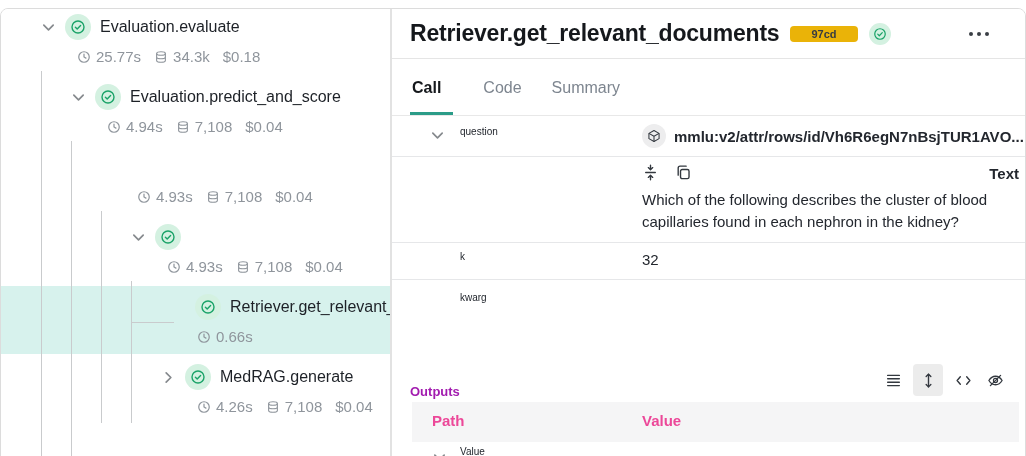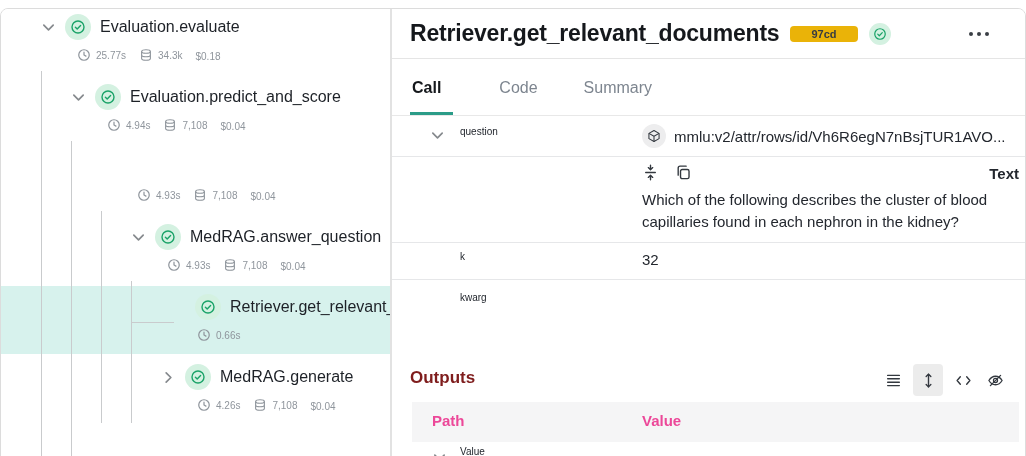--- a/index.html
+++ b/index.html
@@ -24,55 +24,55 @@
   .guide{position:absolute;width:1px;background:var(--guide);z-index:1;}
   .guide-h{position:absolute;height:1px;background:var(--guide);z-index:1;}
   .node-title{position:absolute;display:flex;align-items:center;z-index:2;white-space:nowrap;}
   .chev{width:34px;display:flex;justify-content:center;align-items:center;color:#85898d;cursor:pointer;flex:0 0 34px;}
   .chev svg{width:15px;height:15px;}
   .status{width:26px;height:26px;border-radius:50%;background:var(--mint);display:flex;align-items:center;justify-content:center;color:var(--green);flex:0 0 26px;}
   .status.sm{width:22px;height:22px;flex-basis:22px;}
   .status svg{width:16px;height:16px;}
   .status.sm svg{width:14px;height:14px;}
   .nlabel{margin-left:9px;font-size:16px;color:var(--dark);overflow:hidden;}
-  .stats{position:absolute;display:flex;align-items:flex-end;gap:13px;z-index:2;color:var(--gray);font-size:10px;white-space:nowrap;}
+  .stats{position:absolute;display:flex;align-items:flex-end;gap:13px;z-index:2;color:var(--gray);font-size:15px;white-space:nowrap;}
   .stat{display:flex;align-items:center;gap:5px;}
   .stat svg{width:14px;height:14px;}
   .hscroll{position:absolute;left:33px;top:451px;width:84px;height:4px;border-radius:2px;background:#9aa0a6;z-index:3;}
   
   .detail{position:absolute;left:390px;top:0;width:636px;height:456px;box-sizing:border-box;border-left:1px solid #e2e2e2;background:#fff;}
   .d-header{height:50px;display:flex;align-items:center;padding:0 18px;border-bottom:1px solid #e5e5e5;box-sizing:border-box;gap:11px;}
   .d-title{font-size:23px;font-weight:700;color:#15181c;letter-spacing:-0.2px;}
   .badge{background:#eab308;color:#363b42;font-size:11px;font-weight:700;padding:2px 21px;border-radius:4px;}
   .dots{margin-left:auto;margin-right:20px;display:flex;gap:4px;cursor:pointer;}
   .dots i{width:4px;height:4px;border-radius:50%;background:#3a3f45;display:block;}
-  .tabs{display:flex;gap:46px;padding:0 18px;height:57px;box-sizing:border-box;border-bottom:1px solid #e8e8e8;}
+  .tabs{display:flex;gap:30px;padding:0 18px;height:57px;box-sizing:border-box;border-bottom:1px solid #e8e8e8;}
   .tab{padding-top:20px;font-size:16px;color:var(--tabgray);cursor:pointer;box-sizing:border-box;}
   .tab.active{color:#15181c;font-weight:700;border-bottom:3px solid var(--teal);padding-left:2px;padding-right:12px;}
   .row-q{position:relative;height:40px;border-bottom:1px solid var(--line);}
   .row-q .chevpos{position:absolute;left:38px;top:12px;color:#85898d;cursor:pointer;}
   .chevpos svg{width:15px;height:15px;}
   .flabel{position:absolute;left:68px;top:10px;font-size:10px;color:var(--mid);}
-  .refchip{position:absolute;left:250px;top:8px;display:flex;align-items:center;gap:8px;cursor:pointer;}
+  .refchip{position:absolute;left:250px;top:8px;display:flex;align-items:center;gap:8px;cursor:pointer;font-weight:bold;}
   .refcircle{width:24px;height:24px;border-radius:50%;background:#ededee;display:flex;align-items:center;justify-content:center;color:#33383f;}
   .refcircle svg{width:14px;height:14px;}
   .reftext{font-size:15px;color:var(--mid);white-space:nowrap;}
   .expanded{position:relative;height:85px;border-bottom:1px solid var(--line);}
   .toolbtn{position:absolute;top:7px;width:20px;height:20px;color:#33383f;cursor:pointer;}
   .toolbtn svg{width:17px;height:17px;}
   .typechip{position:absolute;right:8px;top:8px;font-size:15px;font-weight:600;color:var(--mid);}
   .qtext{position:absolute;left:250px;top:32px;width:380px;font-size:15px;line-height:22px;color:var(--mid);}
   .row-k{position:relative;height:36px;border-bottom:1px solid var(--line);}
   .row-k .flabel{top:8px;}
   .fvalue{position:absolute;left:250px;top:8px;font-size:15px;color:var(--mid);}
   .row-kwarg{position:relative;height:42px;}
   .row-kwarg .flabel{top:12px;}
   .d-spacer{height:42px;}
   .outputs-head{position:relative;height:38px;}
-  .o-title{position:absolute;left:18px;top:4px;font-size:17px;font-weight:700;color:#7f1d1d;}
+  .o-title{position:absolute;left:18px;top:20px;font-size:13px;font-weight:700;color:#a21caf;}
   .o-tools{position:absolute;right:20px;top:0;display:flex;align-items:center;gap:8px;}
   .o-btn{width:24px;height:24px;display:flex;align-items:center;justify-content:center;color:#33383f;cursor:pointer;border-radius:4px;}
   .o-btn svg{width:17px;height:17px;}
   .o-btn.sel{background:#ececec;width:30px;height:32px;}
   .table-head{position:relative;height:40px;}
   .band{position:absolute;left:20px;right:8px;top:0;bottom:0;background:#f5f5f6;}
   .th{position:absolute;top:10px;font-size:15px;font-weight:600;color:#ec4899;}
   .value-row{position:relative;height:26px;}
   .value-row .chevpos{position:absolute;left:40px;top:8px;color:#85898d;}
   .value-row .flabel{top:4px;}
@@ -185,21 +185,20 @@
           <svg viewBox="0 0 16 16">
             <path d="M3 5.5 8 10.5 13 5.5" fill="none" stroke="currentColor" stroke-width="1.8" stroke-linecap="round" stroke-linejoin="round"></path>
           </svg>
         </span>
       <span class="status">
           <svg viewBox="0 0 16 16">
             <circle cx="8" cy="8" r="6" fill="none" stroke="currentColor" stroke-width="1.4"></circle>
             <path d="M5.4 8.2 7.2 10 10.6 6.4" fill="none" stroke="currentColor" stroke-width="1.4" stroke-linecap="round" stroke-linejoin="round"></path>
           </svg>
         </span>
-      <span class="nlabel">MedRAG.answer_question</span>
     </div>
     <div class="stats" style="left:166px;top:249px">
       <span class="stat">
           <svg viewBox="0 0 16 16">
             <circle cx="8" cy="8" r="6" fill="none" stroke="currentColor" stroke-width="1.4"></circle>
             <path d="M8 4.8V8l2.2 1.3" fill="none" stroke="currentColor" stroke-width="1.4" stroke-linecap="round"></path>
           </svg>
           <span>4.93s</span>
         </span>
       <span class="stat">

